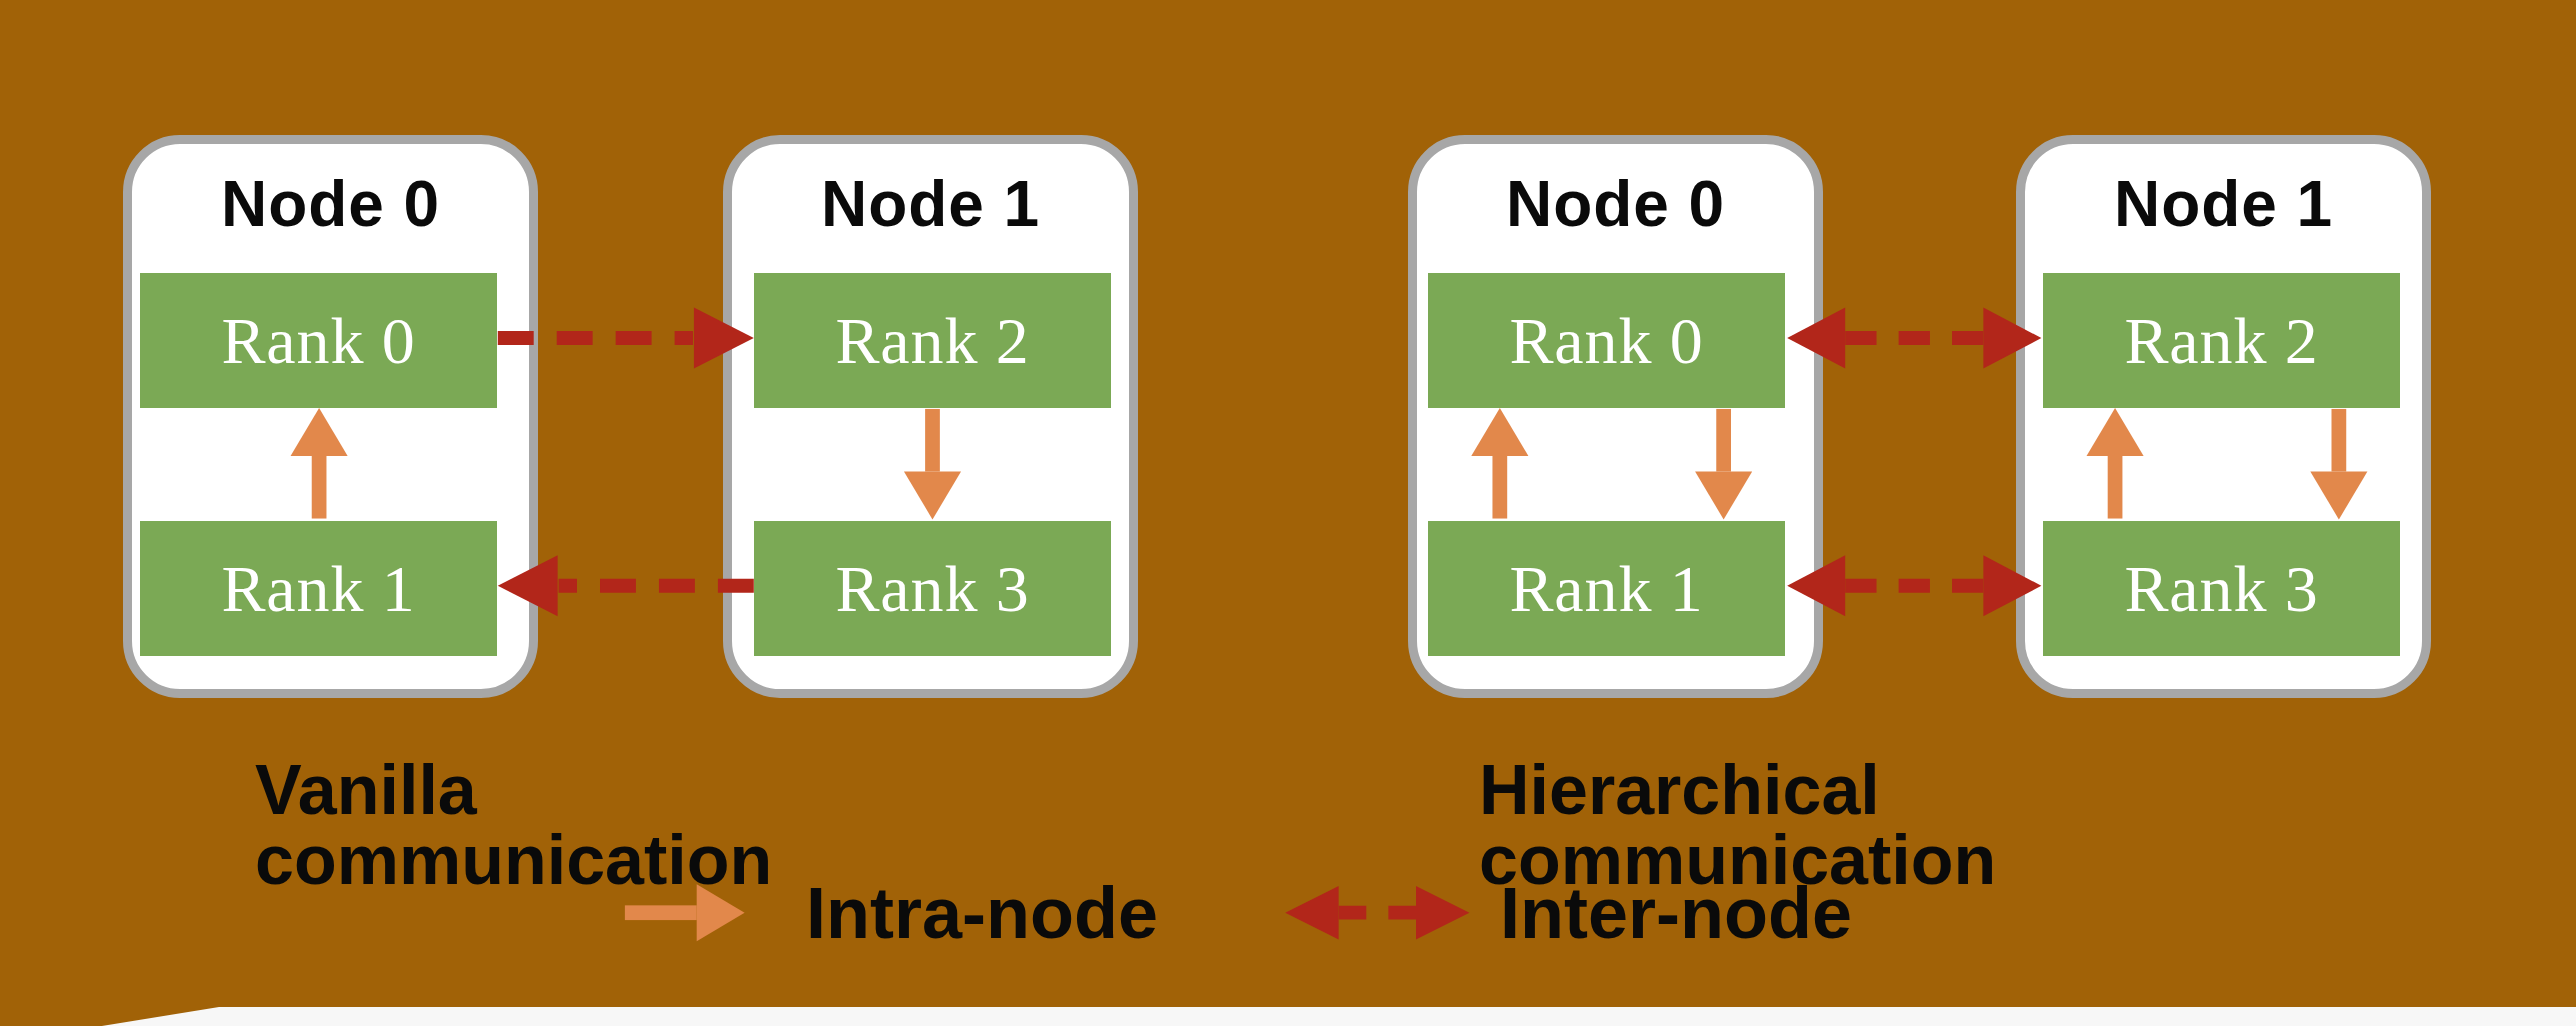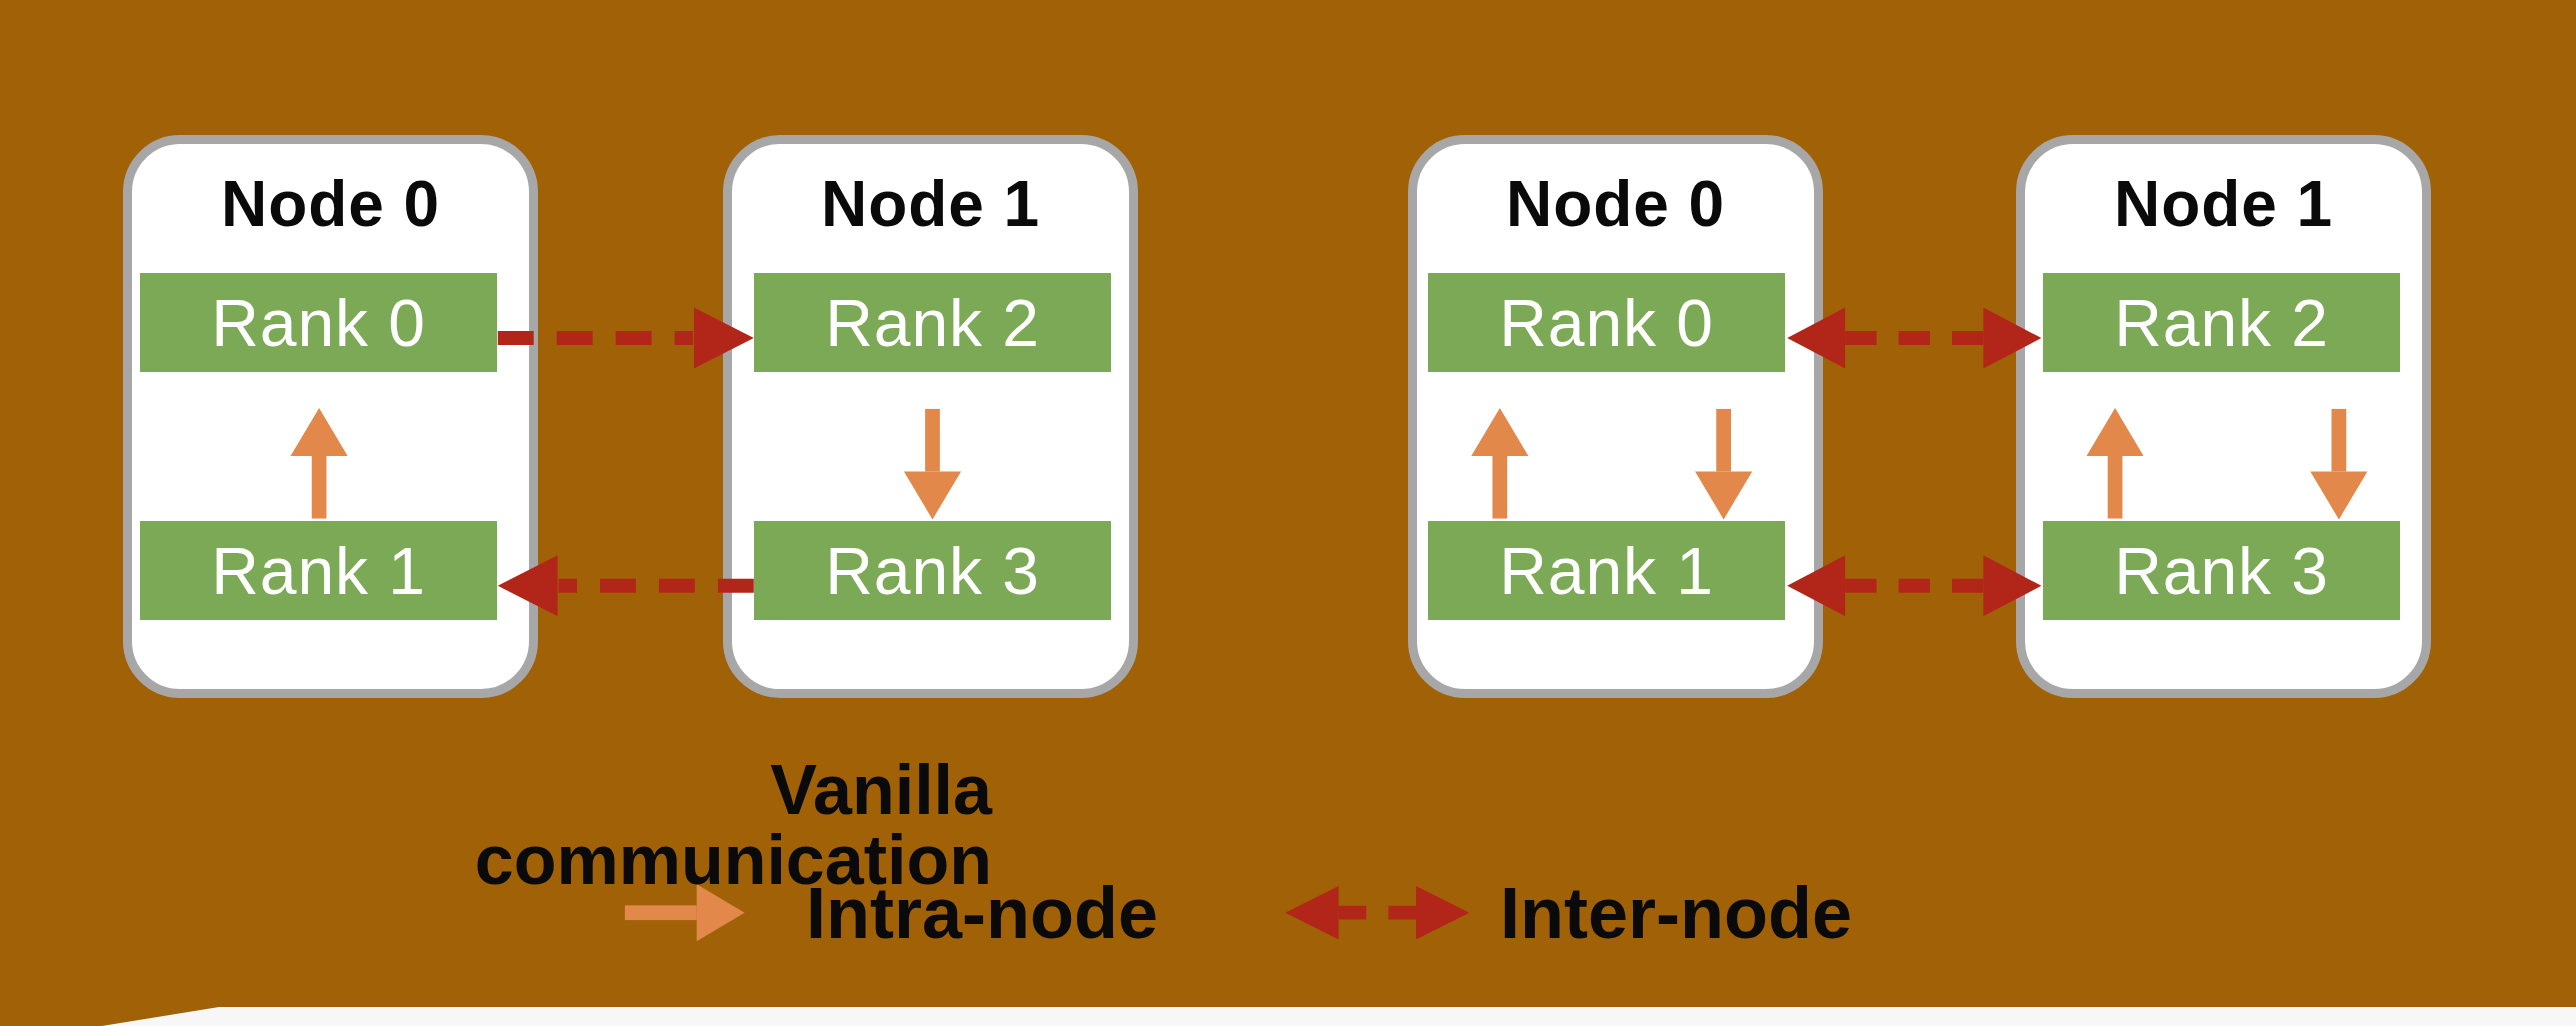--- a/index.html
+++ b/index.html
@@ -22,35 +22,36 @@
     padding-top:26px;
     text-align:center;
     font-size:64px;
     font-weight:700;
     line-height:68px;
     color:var(--text-black,#0a0a0a);
     letter-spacing:0.9px;
   }
   .rank{
     position:absolute;
-    width:357px;height:99px;
+    width:357px;height:135px;
     background:var(--rank-green,#7BA955);
     color:var(--rank-text-white,#ffffff);
     font-size:66px;
     font-weight:400;
     display:flex;align-items:center;justify-content:center;
     letter-spacing:0.9px;
+    font-family:Liberation Serif, serif;
   }
   .caption{
     position:absolute;
     top:755px;
     font-size:70px;
     font-weight:600;
     line-height:70px;
-    text-align:right;
+    text-align:left;
     color:var(--text-black,#0a0a0a);
   }
   .legend-label{
     position:absolute;
     top:877px;
     font-size:72px;
     font-weight:600;
     line-height:72px;
     color:var(--text-black,#0a0a0a);
   }
@@ -151,20 +152,21 @@
       <polygon class="fill-orange" points="808,991 756,960 756,1022"></polygon>
     </g>
     <g>
       <line class="stroke-red dash-line" x1="1453" y1="991" x2="1537" y2="991" stroke-dasharray="30 24"></line>
       <polygon class="fill-red" points="1395,991 1453,962 1453,1020"></polygon>
       <polygon class="fill-red" points="1595,991 1537,962 1537,1020"></polygon>
     </g>
   </svg>
 
   <div class="caption" style="left:255px;width:737px;">Vanilla communication</div>
+  <div class="caption" style="left:1479px;width:921px;">Hierarchical communication</div>
 
   <div class="legend-label" style="left:1500px;">Inter-node</div>
   <div class="legend-label" style="left:806px;">Intra-node</div>
 
   <div class="page-band"></div>
 
 </div>
 
 
 </body></html>

